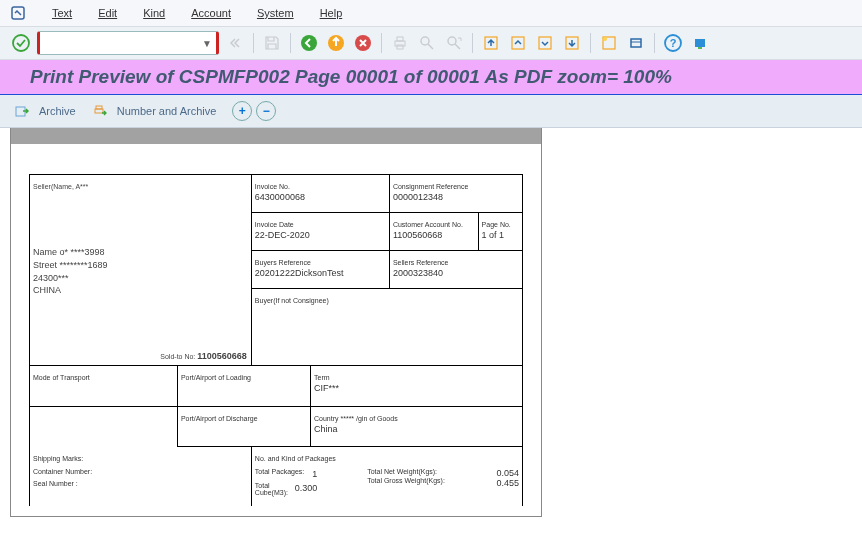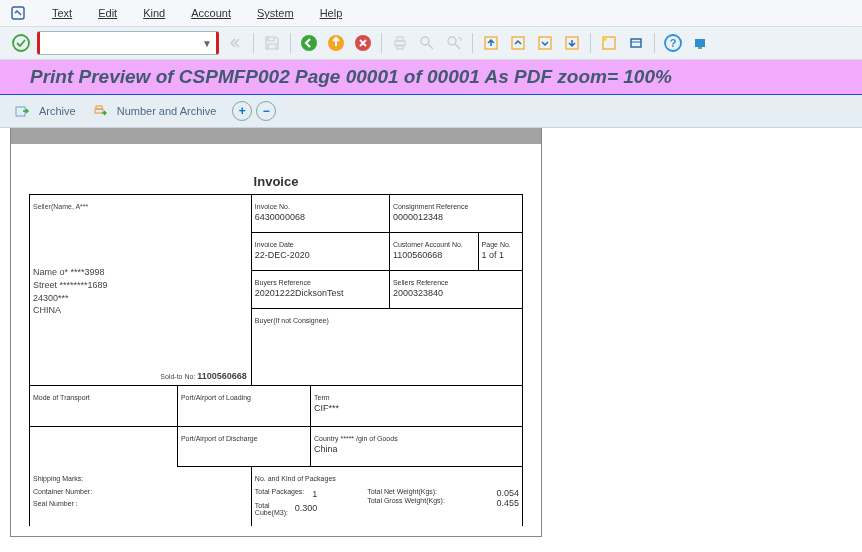--- a/index.html
+++ b/index.html
@@ -206,21 +206,20 @@
     <span class="zoom-btn">
         <span class="minus">−</span>
       </span>
   </span>
 </div>
 
 <div class="preview-area">
   <div class="doc-wrap">
     <div class="gray-strip"></div>
     <div class="doc-inner">
-      <div class="inv-title">Invoice</div>
 
       <table class="g-tbl">
         <colgroup>
             <col style="width:45%">
             <col style="width:28%">
             <col style="width:18%">
             <col style="width:9%">
           </colgroup>
         <tbody>
             <tr>

